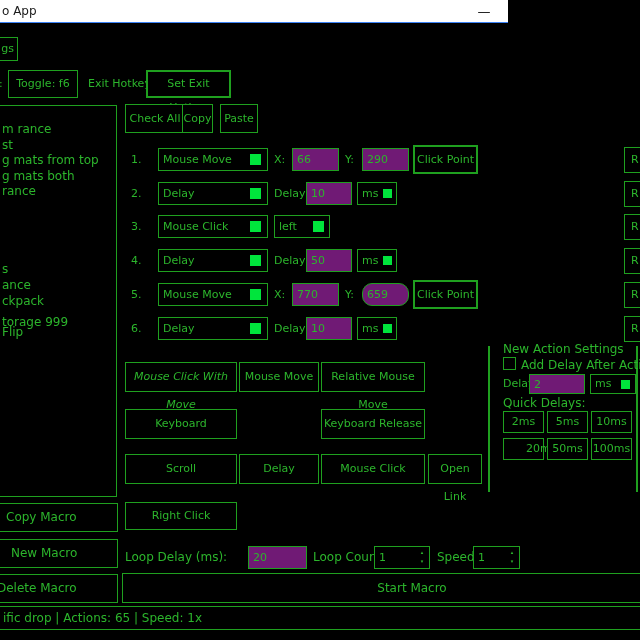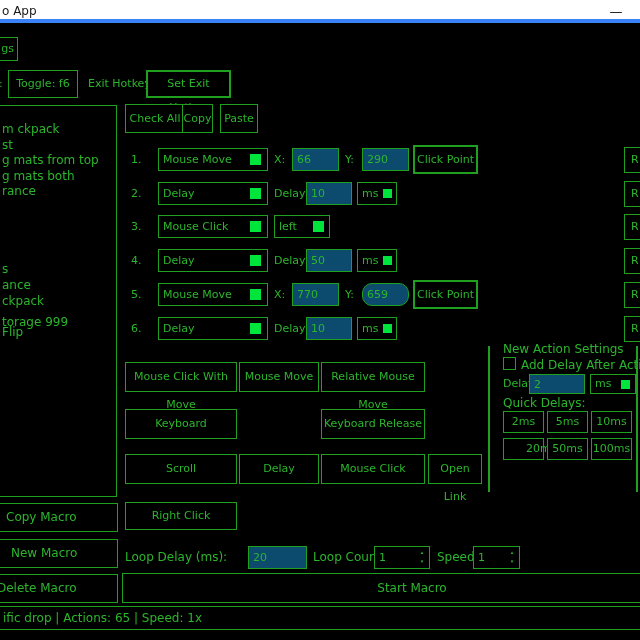--- a/index.html
+++ b/index.html
@@ -1,29 +1,29 @@
 <!DOCTYPE html>
 <html><head>
 <meta charset="utf-8">
 <style>
   html,body{margin:0;padding:0;background:#000;}
   .screen{position:relative;width:640px;height:640px;overflow:hidden;background:#000;
           font-family:"DejaVu Sans","Liberation Sans",sans-serif;}
   .abs{position:absolute;box-sizing:border-box;}
   
-  .titlebar{left:0;top:0;width:640px;height:23px;background:#ffffff;color:#1a1a1a;
-            font-size:12px;line-height:23px;border-bottom:4px solid #3b82f6;}
+  .titlebar{left:0;top:0;width:508px;height:23px;background:#ffffff;color:#1a1a1a;
+            font-size:12px;line-height:23px;border-bottom:1px solid #3b82f6;}
   .title-text{position:absolute;left:2px;top:0;}
   .min-btn{position:absolute;right:14px;top:0;width:20px;text-align:center;color:#000;font-size:13px;}
   .box{border:1px solid var(--green-border);background:#000;color:var(--green);}
   .btn{border:1px solid var(--green-border);background:#000;color:var(--green);
        font-size:11px;text-align:center;font-family:inherit;}
   .btn2{border-width:2px;}
   .lbl{color:var(--green);font-size:11px;white-space:nowrap;}
-  .inp{border:1px solid var(--green-border);background:#0c4a6e;color:var(--green);
+  .inp{border:1px solid var(--green-border);background:#701a75;color:var(--green);
        font-size:11px;padding:0 0 0 4px;font-family:inherit;outline:none;}
   .dd{border:1px solid var(--green-border);background:#000;color:var(--green);
       font-size:11px;line-height:21px;padding-left:4px;white-space:nowrap;}
   .sq{position:absolute;background:var(--green-bright);}
   .vline{width:2px;background:var(--green-border);}
   .num{color:var(--green);font-size:11px;}
   .spin-col{position:absolute;right:3px;top:1px;width:8px;height:20px;color:var(--green);
             font-size:5px;line-height:9px;text-align:center;}
   .chk{border:1px solid var(--green-border);background:#000;}
   .list-item{position:absolute;left:51px;font-size:12px;color:var(--green);white-space:nowrap;line-height:15px;}
@@ -41,21 +41,21 @@
   <div class="abs box" style="left:-22px;top:37px;width:40px;height:24px;font-size:11px;line-height:22px;text-align:right;padding-right:3px;">
     <span>gs</span>
   </div>
 
   <div class="abs lbl" style="left:-1px;top:70px;height:28px;line-height:28px;">:</div>
   <div class="abs btn" style="left:8px;top:70px;width:70px;height:28px;line-height:26px;">Toggle: f6</div>
   <div class="abs lbl" style="left:88px;top:70px;height:28px;line-height:28px;">Exit Hotkey:</div>
   <div class="abs btn btn2" style="left:146px;top:70px;width:85px;height:28px;line-height:24px;">Set Exit Hotkey</div>
 
   <div class="abs box" style="left:-50px;top:105px;width:167px;height:392px;">
-    <div class="list-item" style="top:16px;">m ckpack</div>
+    <div class="list-item" style="top:16px;">m rance</div>
     <div class="list-item" style="top:32px;">st</div>
     <div class="list-item" style="top:47px;">g mats from top</div>
     <div class="list-item" style="top:63px;">g mats both</div>
     <div class="list-item" style="top:78px;">rance</div>
     <div class="list-item" style="top:156px;">s</div>
     <div class="list-item" style="top:172px;">ance</div>
     <div class="list-item" style="top:188px;">ckpack</div>
     <div class="list-item" style="top:209px;">torage 999</div>
     <div class="list-item" style="top:219px;">Flip</div>
   </div>
@@ -128,21 +128,21 @@
   <div class="abs dd" style="left:158px;top:317px;width:110px;height:23px;">
     <span>Delay</span>
     <span class="sq" style="right:6px;top:5px;width:11px;height:11px;"></span></div>
   <div class="abs lbl" style="left:274px;top:317px;line-height:23px;">Delay</div>
   <input class="abs inp" style="left: 306px; top: 317px; width: 46px; height: 23px;" value="10">
   <div class="abs dd" style="left:357px;top:317px;width:40px;height:23px;">
     <span>ms</span>
     <span class="sq" style="right:4px;top:6px;width:9px;height:9px;"></span></div>
   <div class="abs btn" style="left:624px;top:316px;width:72px;height:26px;line-height:24px;text-align:left;padding-left:6px;">R</div>
 
-  <div class="abs btn" style="left:125px;top:362px;width:112px;height:30px;line-height:28px;">Mouse Click With Move</div>
+  <div class="abs btn" style="left:125px;top:362px;width:112px;height:30px;line-height:28px;font-style:italic;">Mouse Click With Move</div>
   <div class="abs btn" style="left:239px;top:362px;width:80px;height:30px;line-height:28px;">Mouse Move</div>
   <div class="abs btn" style="left:321px;top:362px;width:104px;height:30px;line-height:28px;">Relative Mouse Move</div>
 
   <div class="abs btn" style="left:125px;top:409px;width:112px;height:30px;line-height:28px;">Keyboard</div>
   <div class="abs btn" style="left:321px;top:409px;width:104px;height:30px;line-height:28px;">Keyboard Release</div>
 
   <div class="abs btn" style="left:125px;top:454px;width:112px;height:30px;line-height:28px;">Scroll</div>
   <div class="abs btn" style="left:239px;top:454px;width:80px;height:30px;line-height:28px;">Delay</div>
   <div class="abs btn" style="left:321px;top:454px;width:104px;height:30px;line-height:28px;">Mouse Click</div>
   <div class="abs btn" style="left:428px;top:454px;width:54px;height:30px;line-height:28px;">Open Link</div>

